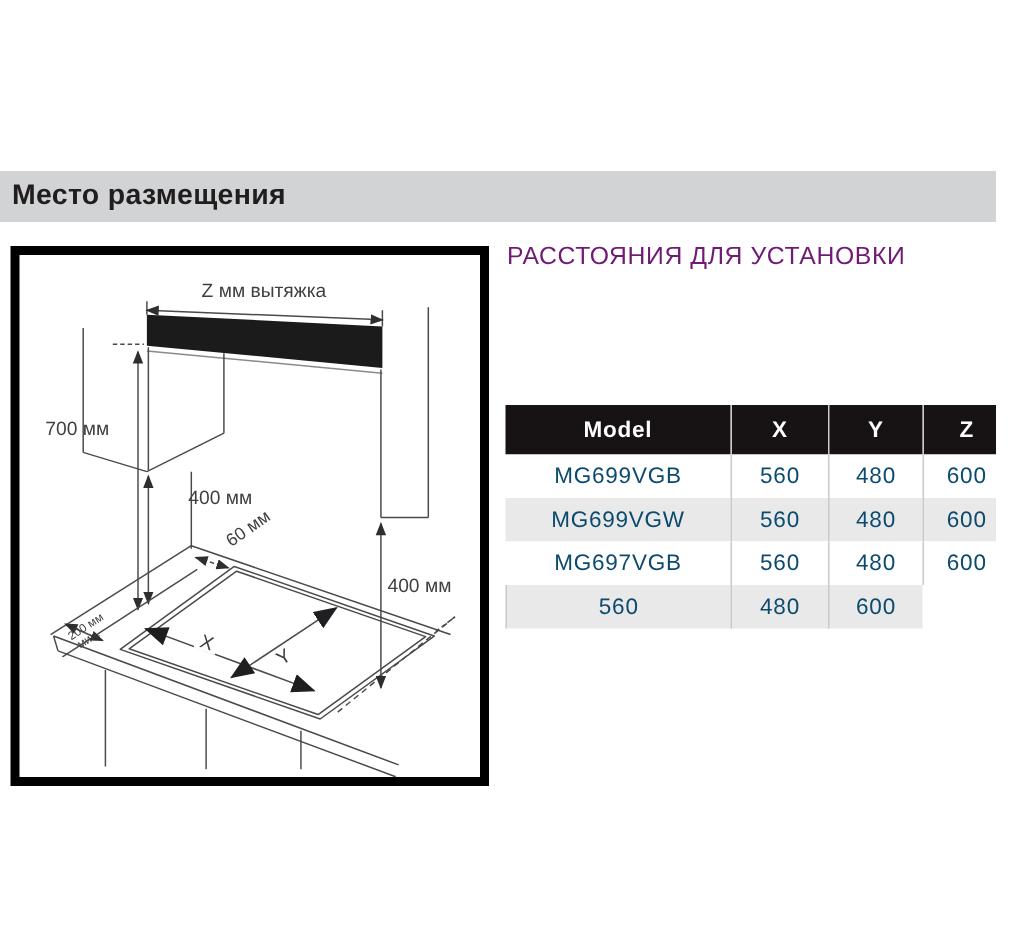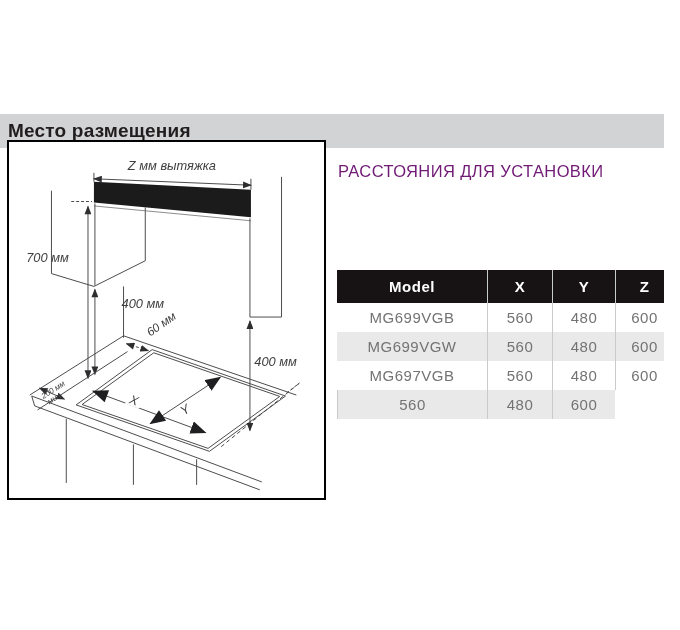--- a/index.html
+++ b/index.html
@@ -2,31 +2,31 @@
 <html><head>
 <meta charset="utf-8">
 <style>
   html,body{margin:0;padding:0;background:#ffffff;}
   #page{position:relative;width:664px;height:630px;background:#ffffff;overflow:hidden;
         font-family:"Liberation Sans",sans-serif;}
   
   .band{position:absolute;left:0;top:114px;width:680px;height:34px;background:#d1d3d4;}
   .band .t{font-size:19px;font-weight:bold;color:#211d1e;padding-left:8px;line-height:34px;letter-spacing:.2px;}
   
-  .dbox{position:absolute;left:7px;top:140px;width:319px;height:360px;box-sizing:border-box;
-        border:2px solid #000000;background:#ffffff;font-style:italic;}
+  .dbox{position:absolute;left:7px;top:164px;width:319px;height:360px;box-sizing:border-box;
+        border:6px solid #000000;background:#ffffff;}
   .dbox svg{display:block;}
   
   .rheading{position:absolute;left:338px;top:161px;width:336px;font-size:16.5px;line-height:21.5px;
             color:#701a75;letter-spacing:.4px;}
   .rtable{position:absolute;left:337px;top:270px;width:336px;display:grid;
           grid-template-columns:150px 65px 63px 58px;}
   .rtable .hc{background:#171314;color:#ffffff;font-weight:bold;height:33px;line-height:33px;
               text-align:center;font-size:15px;letter-spacing:.5px;}
-  .rtable .c{height:29px;line-height:29px;text-align:center;font-size:15px;color:#737373;letter-spacing:.5px;}
+  .rtable .c{height:29px;line-height:29px;text-align:center;font-size:15px;color:#0c4a6e;letter-spacing:.5px;}
   .rtable .sep{border-left:1px solid #c9cacb;}
   .rtable .w{background:#ffffff;}
   .rtable .g{background:#e9e9ea;}
   
   .dl{font-family:"Liberation Sans",sans-serif;font-size:13px;fill:#3f3f41;}
   .dls{font-family:"Liberation Sans",sans-serif;font-size:12px;fill:#3f3f41;}
   .dlt{font-family:"Liberation Sans",sans-serif;font-size:8px;fill:#3f3f41;}
 </style>
 </head>
 <body>

